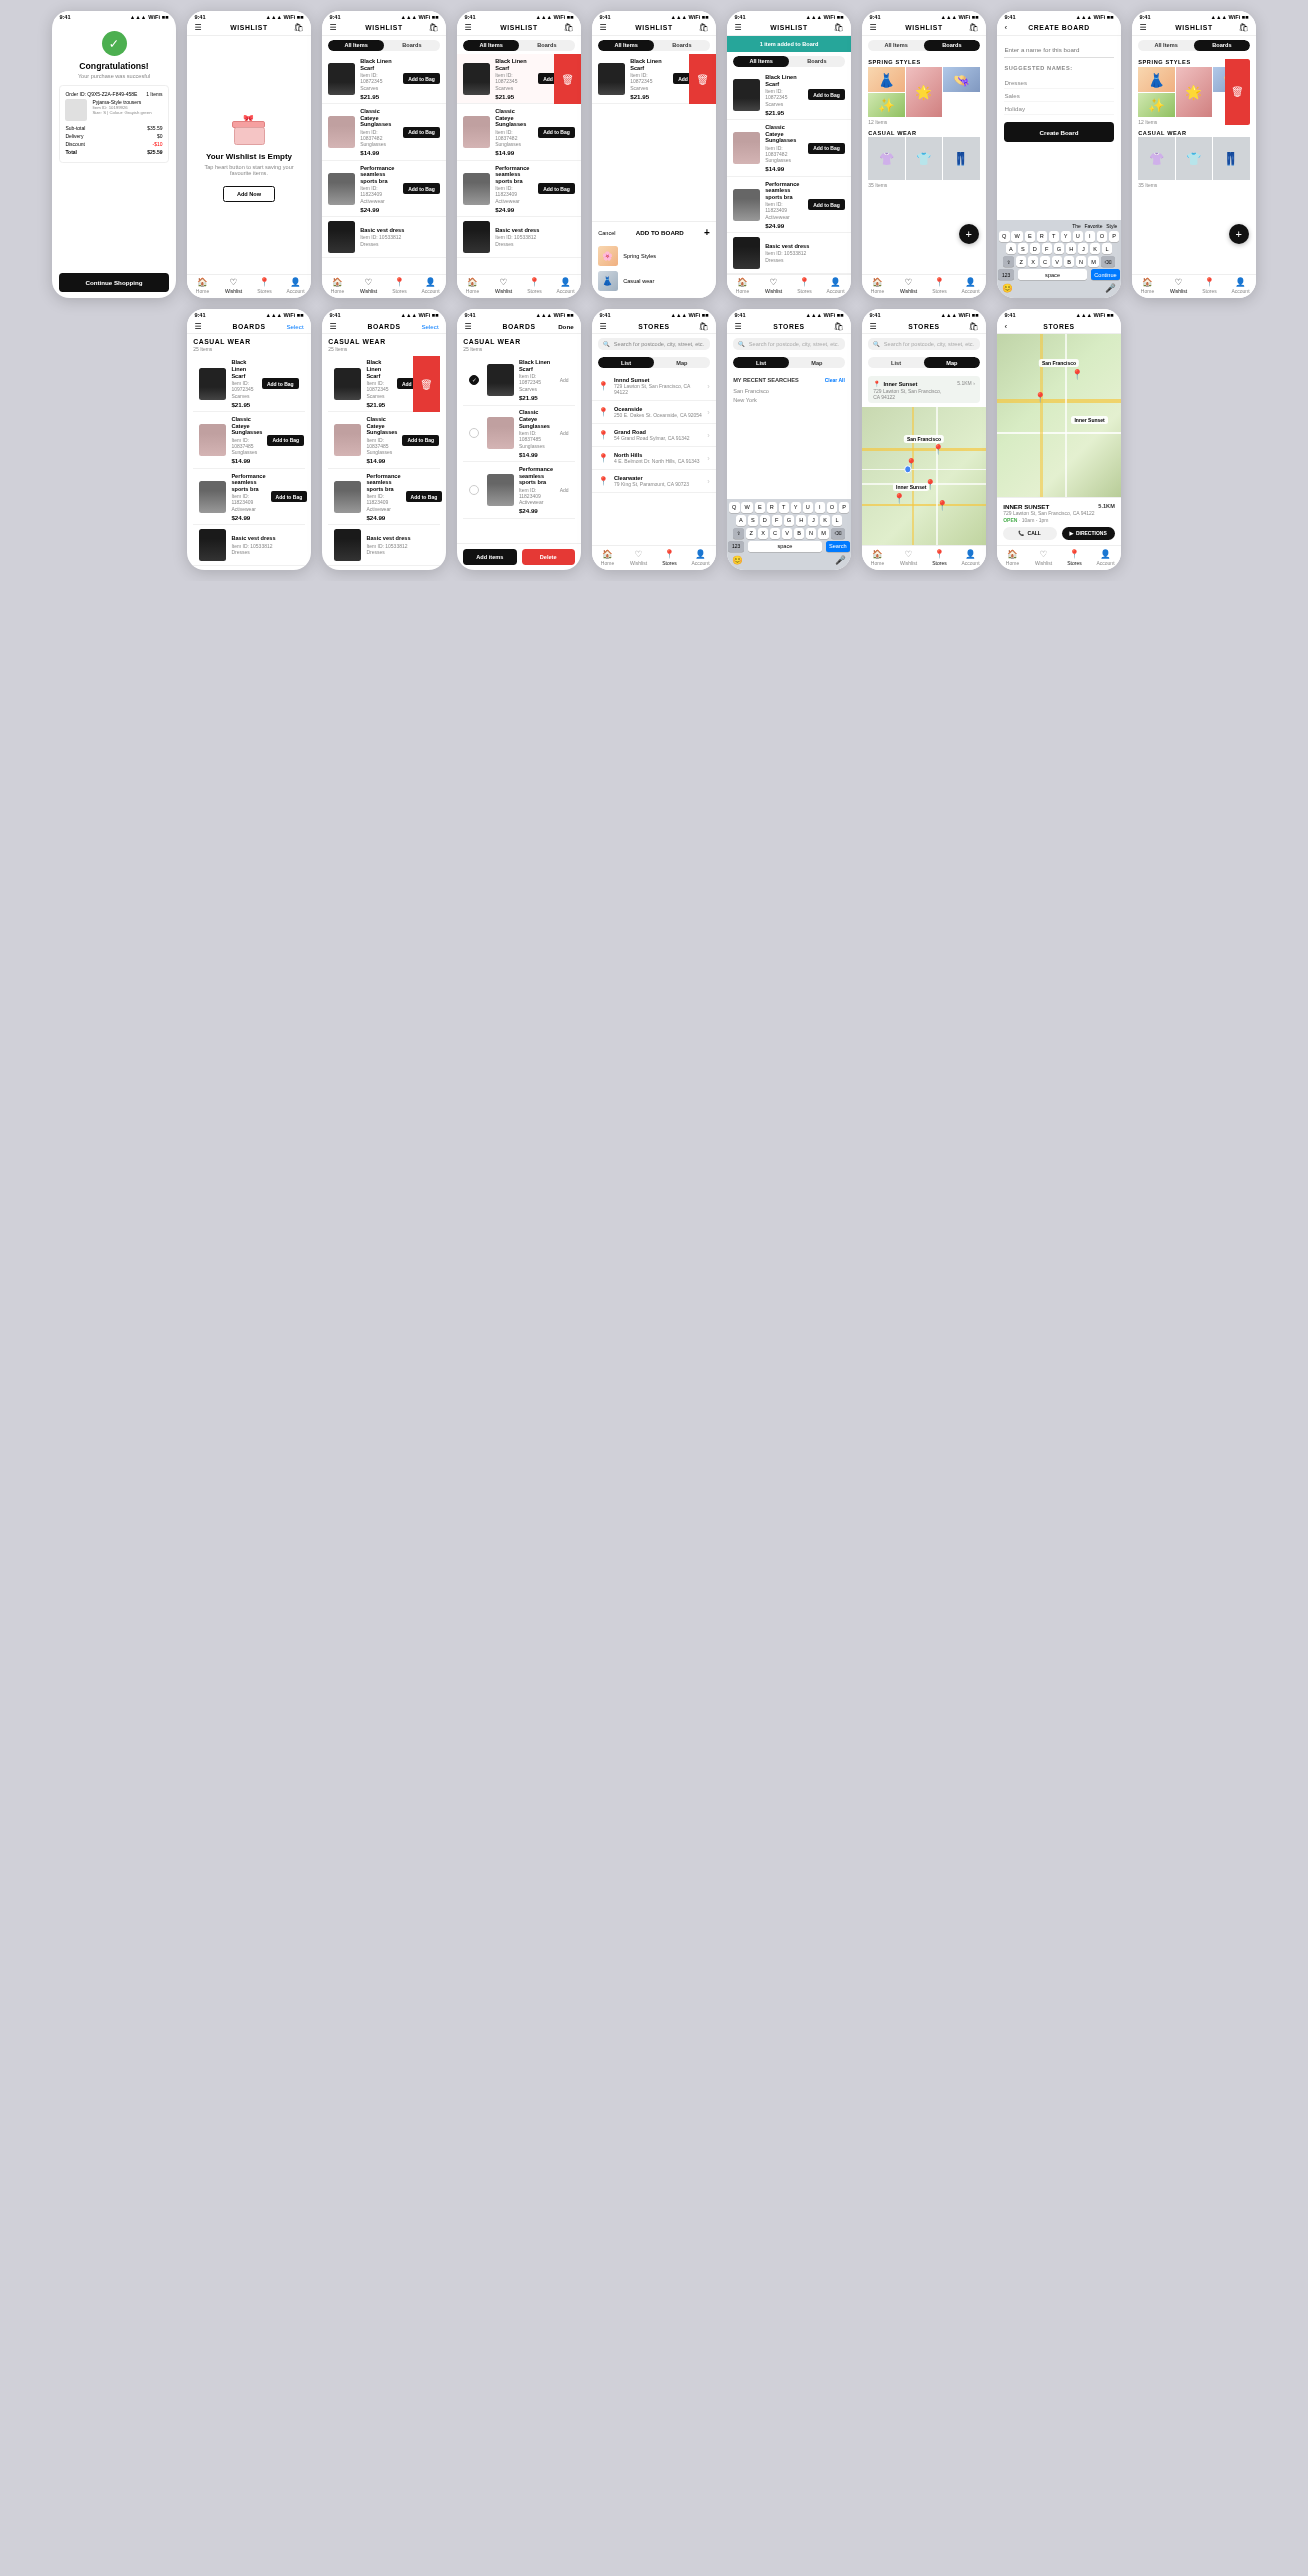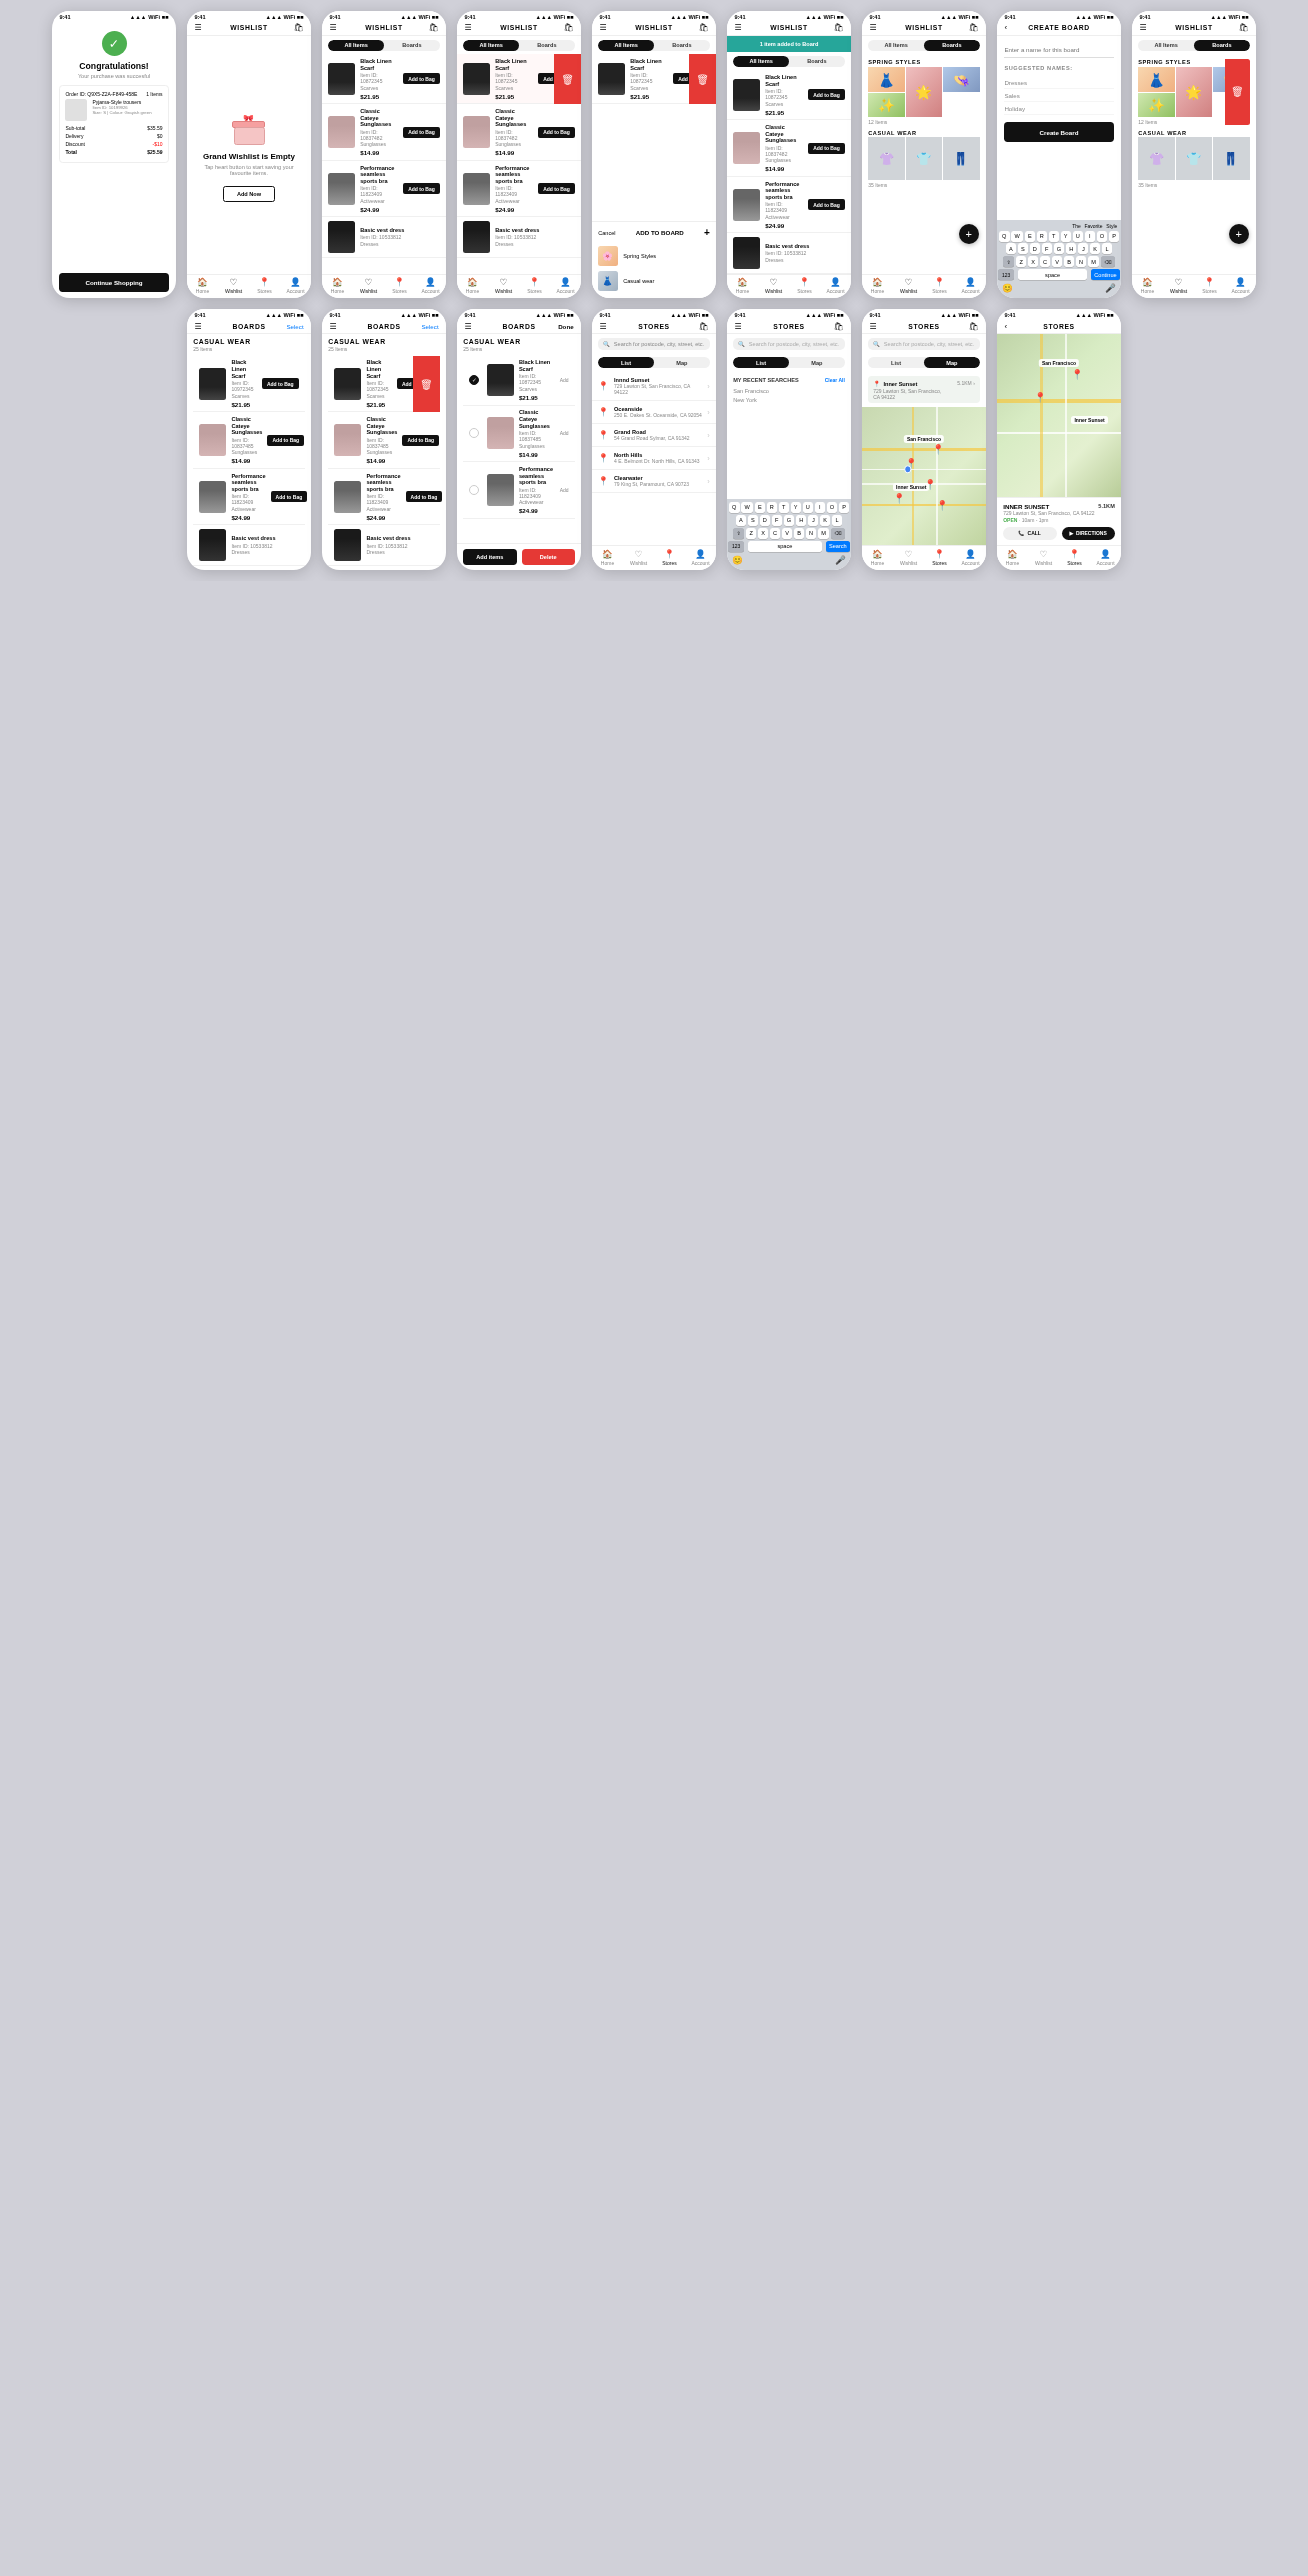--- a/index.html
+++ b/index.html
@@ -613,21 +613,21 @@
     <span class="title">WISHLIST</span>
     <span class="cart-icon">🛍</span>
   </div>
   <div class="phone-content">
     <div class="empty-screen">
       <div class="gift-box">
         <div class="gift-bow">🎀</div>
         <div class="gift-lid"></div>
         <div class="gift-body"></div>
       </div>
-      <div class="empty-title">Grand Wishlist is Empty</div>
+      <div class="empty-title">Your Wishlist is Empty</div>
       <div class="empty-sub">Tap heart button to start saving your favourite items.</div>
       <button class="add-now-btn">Add Now</button>
     </div>
   </div>
   <div class="bottom-nav">
     <div class="nav-item">
         <span class="nav-icon">🏠</span>
         <span>Home</span>
       </div>
     <div class="nav-item active">

